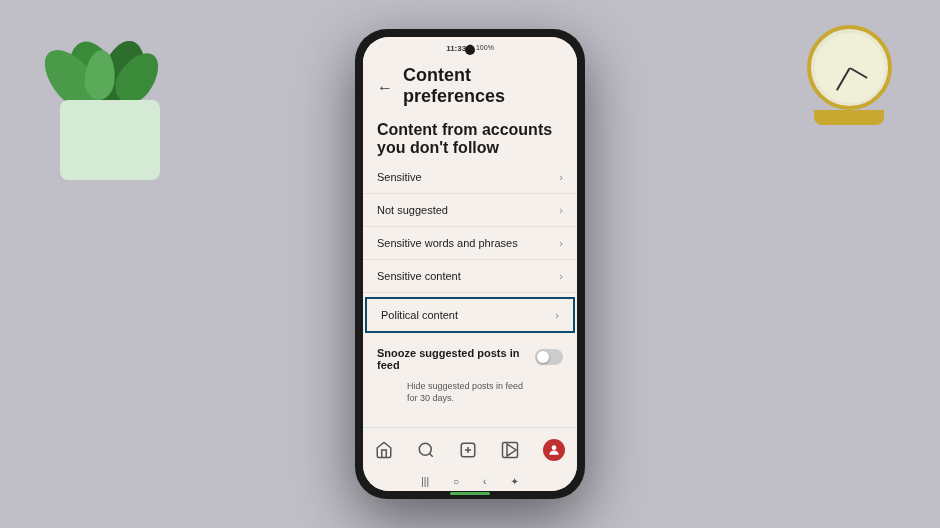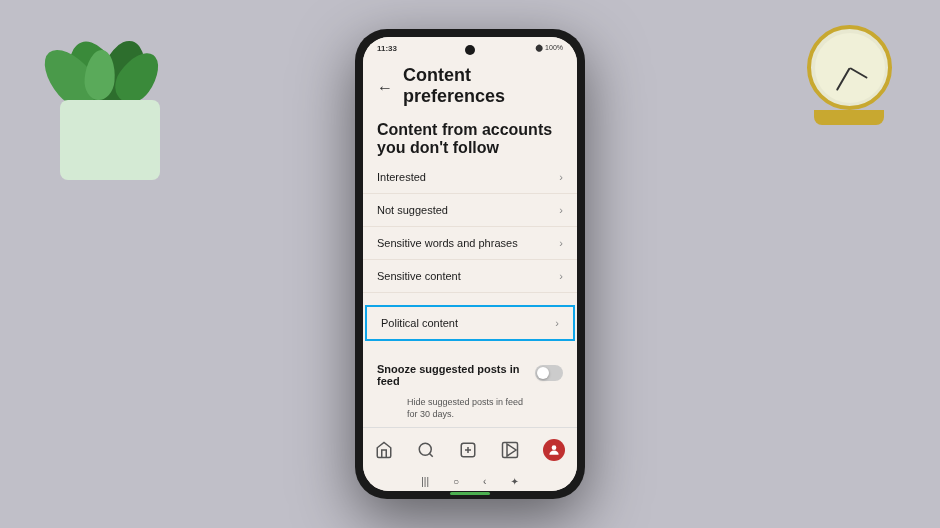--- a/index.html
+++ b/index.html
@@ -134,21 +134,21 @@
       display: flex;
       flex-direction: column;
     }
 
     
     .status-bar {
       background: #f5f0eb;
       height: 22px;
       display: flex;
       align-items: center;
-      justify-content: space-between;
+      justify-content: center;
       padding: 0 14px;
       font-size: 8px;
       color: #333;
       flex-shrink: 0;
     }
     .status-left { font-weight: bold; font-size: 8px; }
     .status-right { display: flex; align-items: center; gap: 2px; font-size: 7px; }
 
     
     .top-bar {
@@ -187,23 +187,23 @@
     .menu-item {
       display: flex;
       align-items: center;
       justify-content: space-between;
       padding: 10px 14px;
       background: #f5f0eb;
       border-bottom: 1px solid #e8e0d8;
       cursor: pointer;
     }
     .menu-item.highlighted {
-      border: 2px solid #0ea5e9;
-      background: #f5f0eb;
-      margin: 12px 2px;
+      border: 2px solid #0c4a6e;
+      background: #f5f0eb;
+      margin: 4px 2px;
       text-align: center;
     }
     .menu-item-text {
       font-size: 11px;
       color: #1a1a1a;
     }
     .menu-chevron {
       font-size: 11px;
       color: #888;
     }
@@ -364,21 +364,21 @@
     <div class="top-bar">
       <span class="back-arrow">←</span>
       <span class="page-title">Content preferences</span>
     </div>
 
     <div class="section-header">Content from accounts you don't follow</div>
 
     <div class="menu-list">
 
       <div class="menu-item">
-        <span class="menu-item-text">Interested</span>
+        <span class="menu-item-text">Sensitive</span>
         <span class="menu-chevron">›</span>
       </div>
 
       <div class="menu-item">
         <span class="menu-item-text">Not suggested</span>
         <span class="menu-chevron">›</span>
       </div>
 
       <div class="menu-item">
         <span class="menu-item-text">Sensitive words and phrases</span>

